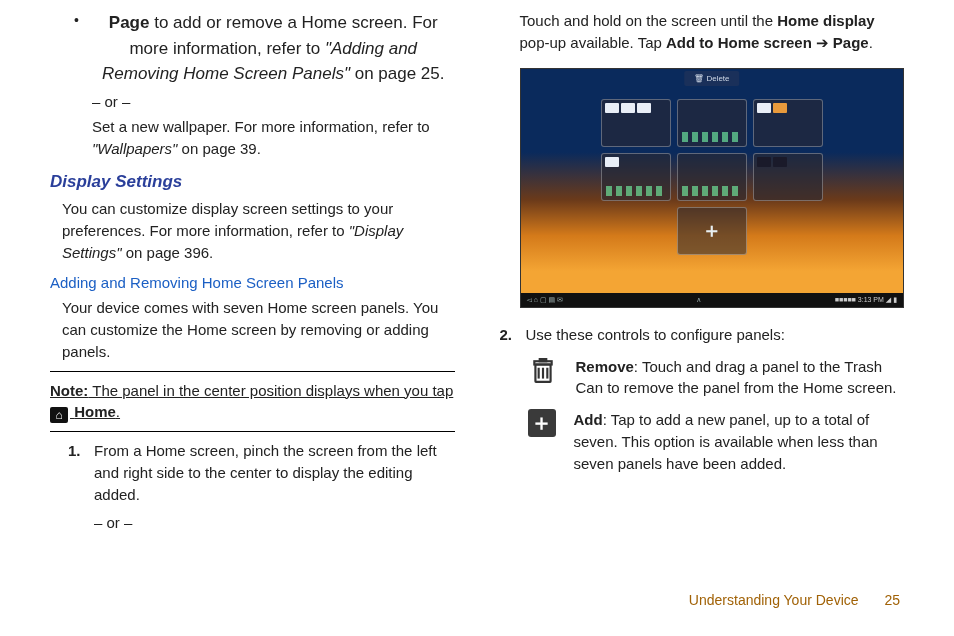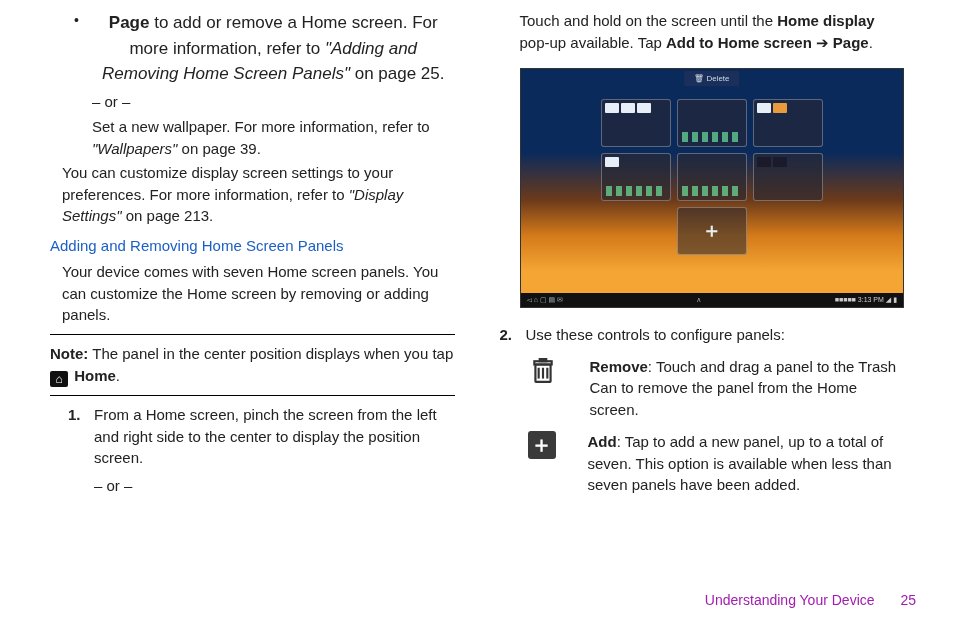--- a/index.html
+++ b/index.html
@@ -33,21 +33,21 @@
     margin: 10px 0 4px 0;
   }
   .heading-blue {
     color: #1b5fc4;
     font-weight: normal;
     font-size: 15px;
     margin: 8px 0 4px 0;
   }
   .body-para { margin: 2px 0 2px 12px; }
   hr.rule { border: none; border-top: 1.5px solid #000; margin: 8px 0; }
-  .note-row { margin: 0 0 0 0; }
+  .note-row { margin: 0 0 0 0; text-decoration: underline; }
   .note-row .note-label { font-weight: bold; }
   .home-icon {
     display: inline-block;
     width: 18px; height: 16px;
     background: #111;
     color: #fff;
     font-size: 12px;
     text-align: center;
     line-height: 16px;
     border-radius: 2px;
@@ -92,36 +92,36 @@
   }
   .mini-panel.add-tile { background: rgba(40,40,50,0.55); display: flex; align-items: center; justify-content: center; }
   .mini-panel.add-tile .plus { color: #e8eef0; font-size: 20px; font-weight: bold; }
   .statusbar {
     position: absolute; bottom: 0; left: 0; right: 0; height: 14px;
     background: #111; color: #9aa;
     font-size: 7px; display: flex; justify-content: space-between;
     align-items: center; padding: 0 6px;
   }
   .statusbar .right { color: #ccc; }
-  .ctrl-row { display: flex; gap: 32px; margin: 10px 0 10px 28px; }
+  .ctrl-row { display: flex; gap: 18px; margin: 10px 0 10px 28px; }
   .ctrl-icon {
     width: 30px; height: 30px; flex-shrink: 0;
     display: flex; align-items: center; justify-content: center;
     font-size: 20px;
   }
   .trash-icon svg { width: 26px; height: 26px; stroke: #333; fill: none; stroke-width: 4; }
   .add-icon {
     background: #3a3a3a; color: #fff; border-radius: 3px;
     font-weight: bold; font-size: 22px;
     width: 28px; height: 28px;
   }
   .ctrl-text { flex: 1; }
   .footer {
-    position: absolute; bottom: 26px; right: 38px;
-    font-size: 14px; color: #a21caf;
+    position: absolute; bottom: 26px; right: 54px;
+    font-size: 14px; color: #a16207;
   }
   .footer .pgnum { margin-left: 22px; }
   .arrow { font-family: sans-serif; }
   .ref-italic { font-style: italic; }
   b { font-weight: bold; }
 </style>
 </head>
 <body>
 
 <div class="page">
@@ -134,37 +134,38 @@
         <b>Page</b><span> to add or remove a Home screen. For more information, refer to </span><span class="ref-italic">"Adding and Removing Home Screen Panels"</span><span> on page 25.</span>
       </div>
     </div>
 
     <div class="or-line" style="margin-left:24px">– or –</div>
 
     <div class="indent-block" style="margin-left:24px">
       <span>Set a new wallpaper. For more information, refer to </span><span class="ref-italic">"Wallpapers"</span><span>  on page 39.</span>
     </div>
 
+    <div class="heading-blue-italic">Display Settings</div>
     <div class="body-para">
-      <span>You can customize display screen settings to your preferences. For more information, refer to </span><span class="ref-italic">"Display Settings"</span><span>  on page 213.</span>
+      <span>You can customize display screen settings to your preferences. For more information, refer to </span><span class="ref-italic">"Display Settings"</span><span>  on page 396.</span>
     </div>
 
     <div class="heading-blue">Adding and Removing Home Screen Panels</div>
     <div class="body-para">Your device comes with seven Home screen panels. You can customize the Home screen by removing or adding panels.</div>
 
     <hr class="rule">
     <div class="note-row">
       <span class="note-label">Note:</span><span> The panel in the center position displays when you tap </span><span class="home-icon">⌂</span> <b>Home</b>.
     </div>
     <hr class="rule">
 
     <div class="ol-item">
       <div class="ol-num">1.</div>
       <div class="ol-body">
-        <div>From a Home screen, pinch the screen from the left and right side to the center to display the position screen.</div>
+        <div>From a Home screen, pinch the screen from the left and right side to the center to display the editing added.</div>
         <div style="margin-top:6px">– or –</div>
       </div>
     </div>
   </div>
 
   <div class="col">
 
     <div style="margin-left:20px">
       <span>Touch and hold on the screen until the </span><b>Home display</b><span> pop-up available. Tap </span><b>Add to Home screen</b><span class="arrow"> ➔ </span><b>Page</b><span>.</span>
     </div>

